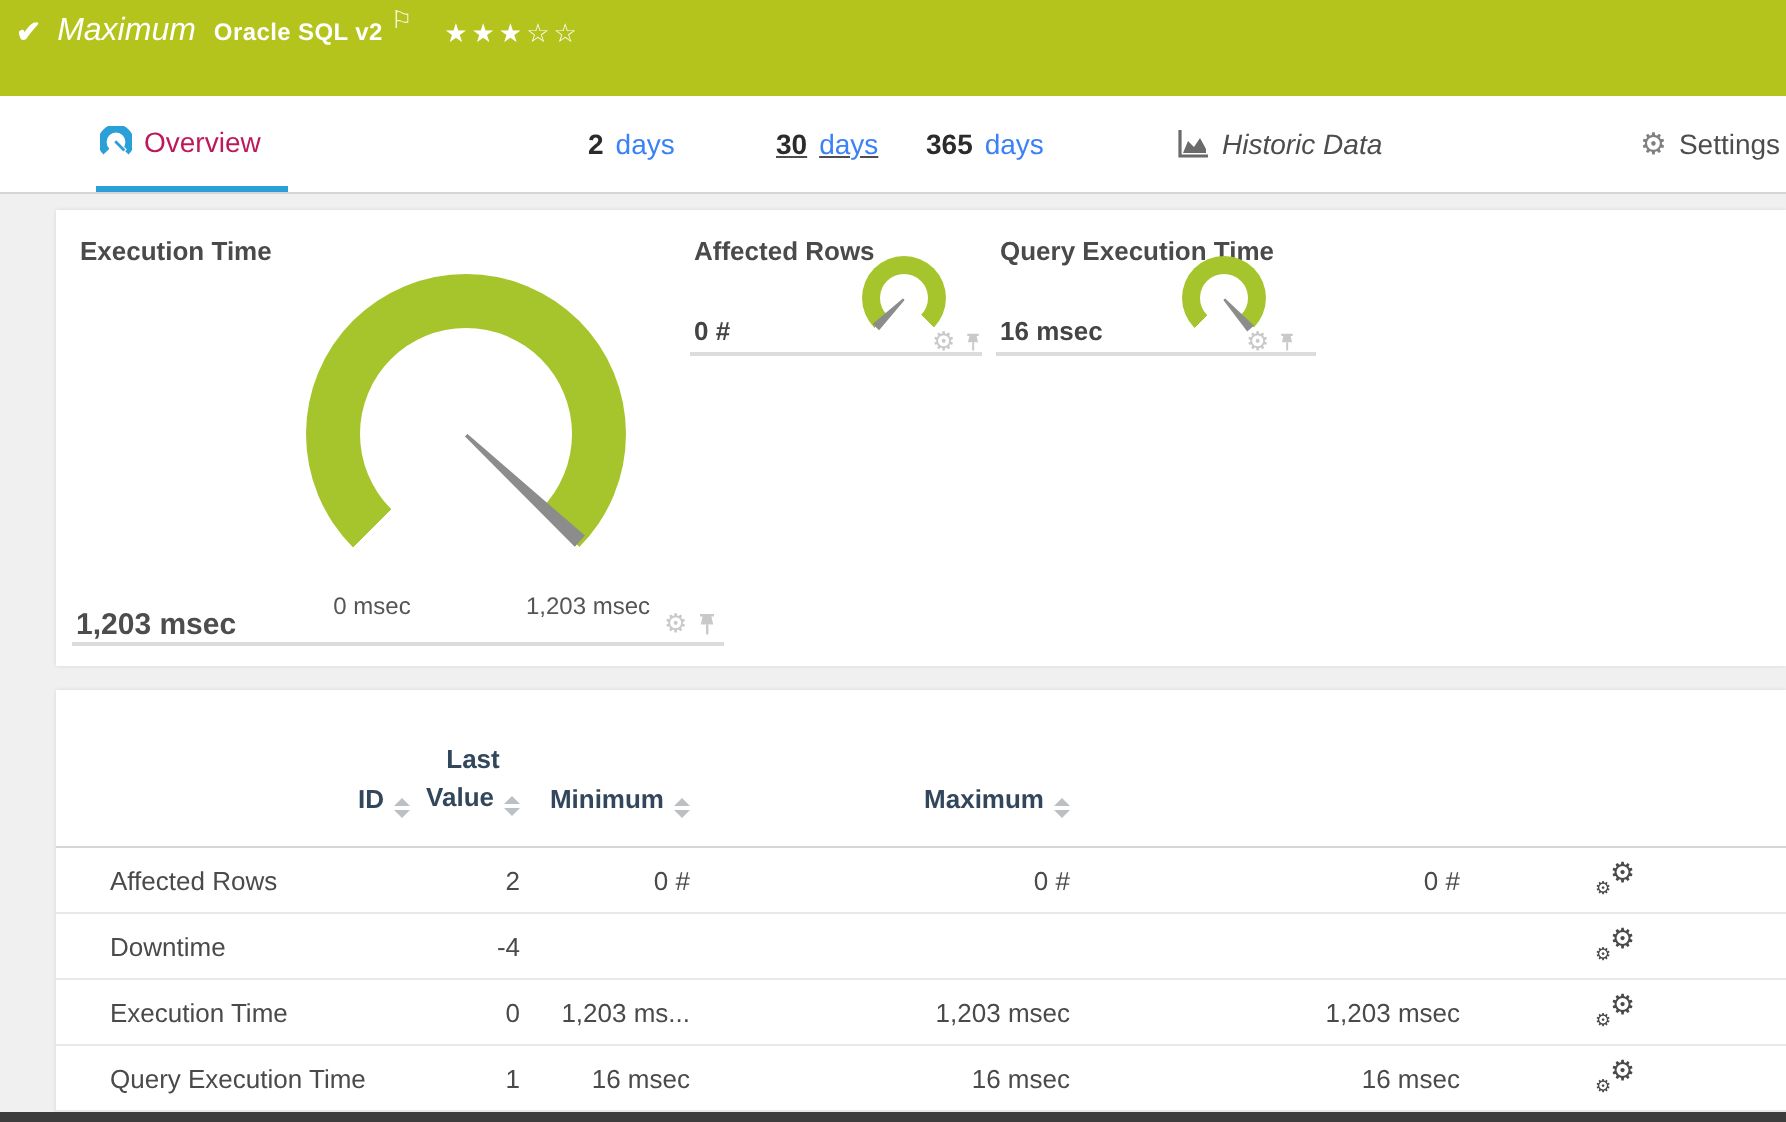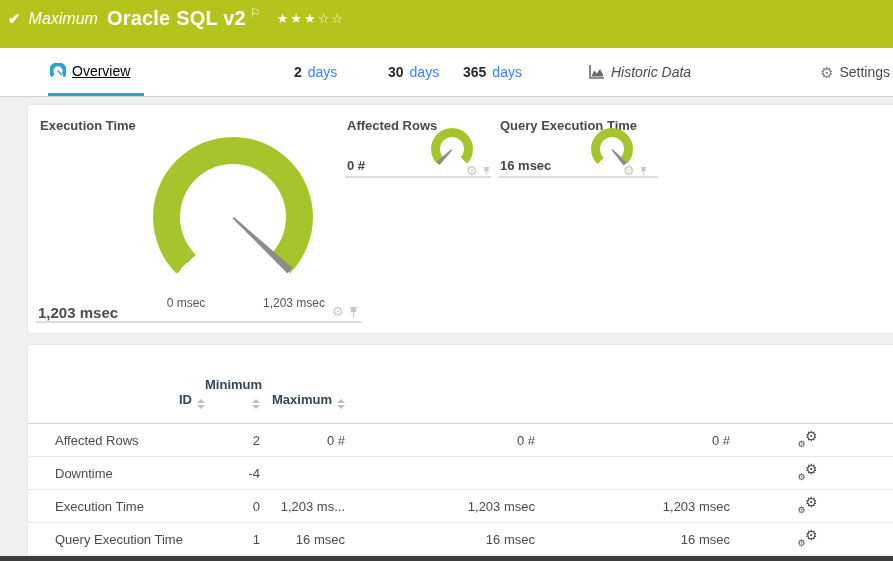--- a/index.html
+++ b/index.html
@@ -12,35 +12,35 @@
     color:#4a4a4a;
   }
   
   .titlebar {
     position:absolute; top:0; left:0; right:0; height:48px;
     background:var(--header-green,#b5c31d); color:#fff;
   }
   .titlebar-row1 { display:flex; align-items:center; padding:7px 0 0 8px; }
   .check { font-size:15px; font-weight:bold; margin-right:8px; }
   .type-label { font-style:italic; font-size:16px; margin-right:9px; }
-  .sensor-name { font-weight:bold; font-size:20px; letter-spacing:.2px; }
+  .sensor-name { font-weight:bold; font-size:12px; letter-spacing:.2px; }
   .flag { font-size:12px; position:relative; top:-6px; margin-left:4px; }
   .stars { font-size:13px; letter-spacing:2px; margin-left:16px; }
   .status-ok { font-size:11px; font-weight:bold; margin:2px 0 0 47px; }
   
   .tabbar {
     position:absolute; top:48px; left:0; right:0; height:49px;
     background:#fff; border-bottom:1px solid #d5d5d5;
   }
   .tab {
     position:absolute; top:0; bottom:0; display:flex; align-items:center;
     gap:6px; font-size:14px; color:#4d4d4d; cursor:pointer;
   }
   .tab .ticon { display:flex; align-items:center; color:#808080; }
-  .tab.active { border-bottom:3px solid var(--accent-blue,#2a9fd8); color:#000000;text-decoration:underline; }
+  .tab.active { border-bottom:3px solid var(--accent-blue,#2a9fd8); color:#be185d; }
   .tab .num { font-weight:bold; color:#2b2b2b; }
   .tab .unit { color:#3b82f6; }
   .gear-glyph { font-size:15px; color:#5f5f5f; line-height:1; }
   
   .card {
     position:absolute; left:28px; right:0; background:#fff;
     box-shadow:0 0 2px rgba(0,0,0,.10);
   }
   .card1 { top:105px; height:228px; }
   .card2 { top:345px; height:212px; }
@@ -118,21 +118,21 @@
           <path d="M7.2 7.2 L12.6 12.6" stroke="#fff" stroke-width="2.4"></path>
           <path d="M7.6 7.6 L12.2 12.2" stroke="#2a9fd8" stroke-width="1.4"></path>
         </svg>
     </span>
     <span>Overview</span>
   </div>
   <div class="tab" style="left:294px;">
     <span class="num">2</span>
     <span class="unit">days</span>
   </div>
-  <div class="tab" style="left:388px;">
+  <div class="tab" style="left:388px;text-decoration:underline;">
     <span class="num">30</span>
     <span class="unit">days</span>
   </div>
   <div class="tab" style="left:463px;">
     <span class="num">365</span>
     <span class="unit">days</span>
   </div>
   <div class="tab" style="left:589px;font-style:italic;">
     <span class="ticon">
       <svg width="16" height="14" viewBox="0 0 16 14">
@@ -212,20 +212,24 @@
     <div class="panel-underline" style="left:470px; top:71px; width:160px;"></div>
   </div>
 </div>
 
 <div class="card card2">
   <div class="trow thead">
     <div class="cell cell-r"><span>ID</span><span class="sort">
           <i class="up"></i>
           <i class="dn"></i>
         </span></div>
+    <div class="cell cell-r"><span class="two-line"><span>Last</span><br><span>Value</span><span class="sort">
+            <i class="up"></i>
+            <i class="dn"></i>
+          </span></span></div>
     <div class="cell cell-r"><span>Minimum</span><span class="sort">
           <i class="up"></i>
           <i class="dn"></i>
         </span></div>
     <div class="cell cell-r"><span>Maximum</span><span class="sort">
           <i class="up"></i>
           <i class="dn"></i>
         </span></div>
     <div class="cell"></div>
   </div>

